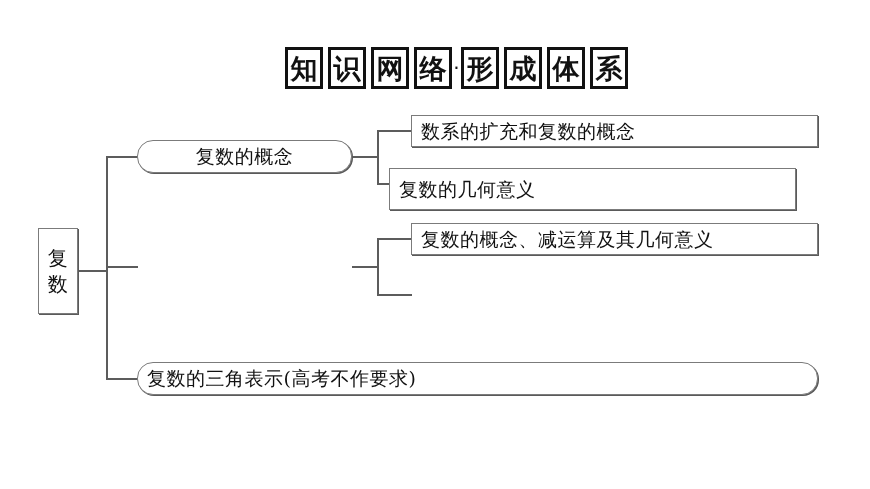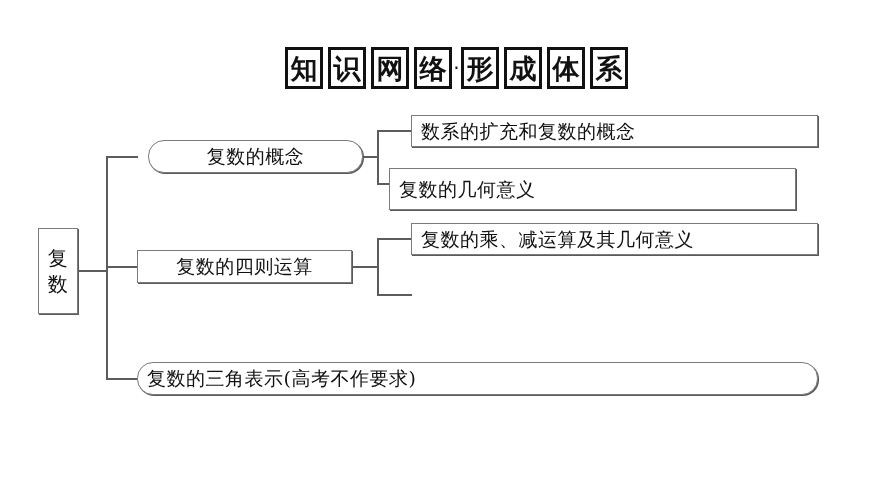--- a/index.html
+++ b/index.html
@@ -76,21 +76,21 @@
     align-items: center;
   }
   #root-node .vchar {
     display: block;
     font-size: 20px;
     line-height: 1;
     margin: 3px 0;
   }
 
   
-  #node-concept  { left: 148px; top: 140px; width: 215px; height: 33px; border-radius: 16px; }
+  #node-concept  { left: 137px; top: 140px; width: 215px; height: 33px; border-radius: 16px; }
   #node-arith    { left: 137px; top: 250px; width: 215px; height: 33px; }
   #node-trig     { left: 137px; top: 362px; width: 681px; height: 33px; border-radius: 16px; }
 
   
   #node-ext      { left: 411px; top: 115px; width: 407px; height: 32px; }
   #node-geom     { left: 389px; top: 168px; width: 407px; height: 42px; }
   #node-addsub   { left: 411px; top: 223px; width: 407px; height: 32px; }
   #node-muldiv   { left: 411px; top: 279px; width: 407px; height: 32px; }
 
   
@@ -136,24 +136,23 @@
   <div class="ln h" style="left:377px; top:238px; width:35px;"></div>
   <div class="ln h" style="left:377px; top:294px; width:35px;"></div>
 
   <div class="node" id="root-node">
     <span class="vchar">复</span>
     <span class="vchar">数</span>
   </div>
 
   <div class="node center" id="node-concept">复数的概念</div>
 
-  <div class="node center" id="node-arith">复数的四则运算</div>
 
   <div class="node left" id="node-trig">复数的三角表示(高考不作要求)</div>
 
   <div class="node left" id="node-ext">数系的扩充和复数的概念</div>
 
   <div class="node left" id="node-geom">复数的几何意义</div>
 
-  <div class="node left" id="node-addsub">复数的乘、减运算及其几何意义</div>
+  <div class="node left" id="node-addsub">复数的概念、减运算及其几何意义</div>
 
 
 </div>
 
 </body></html>

